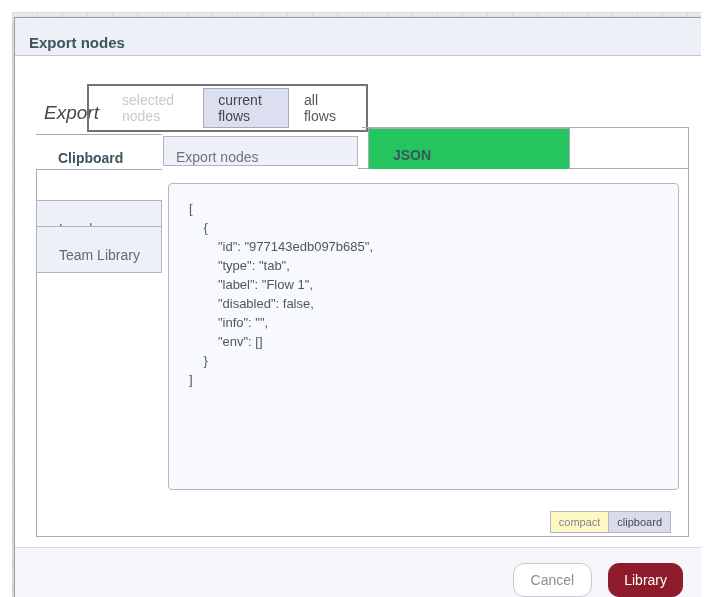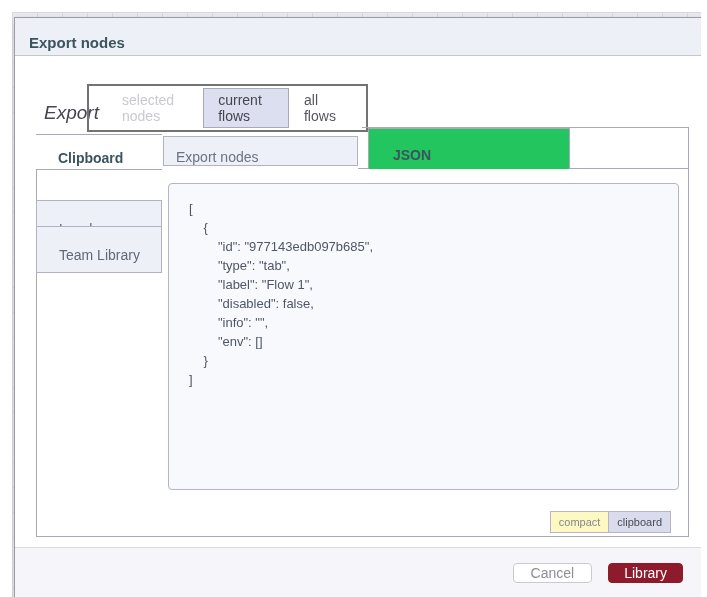--- a/index.html
+++ b/index.html
@@ -96,21 +96,21 @@
   .fmt-compact   { background:#fef9c3; color:#84848f; }
   .fmt-formatted { background:#d9dcec; color:#4a4a55; margin-left:-1px; }
 
   .dlg-footer {
     position:absolute; left:0; top:529px; width:100%; height:71px;
     background:#f6f6fa; border-top:1px solid #d9d9e2;
     display:flex; justify-content:flex-end; align-items:flex-start;
     padding:15px 29px 0 0; gap:15px;
   }
   .btn {
-    height:20px; font-size:14px; border-radius:4px; cursor:pointer;
+    height:34px; font-size:14px; border-radius:11px; cursor:pointer;
     font-family:"Liberation Sans", sans-serif;
   }
   .btn-cancel {
     background:#fff; border:1px solid #c9c9d3; color:#8d8d99; padding:0 17px;
     margin-right:1px;
   }
   .btn-primary {
     background:#8d1b2c; border:1px solid #8d1b2c; color:#fff; padding:0 15px;
   }
 </style>

